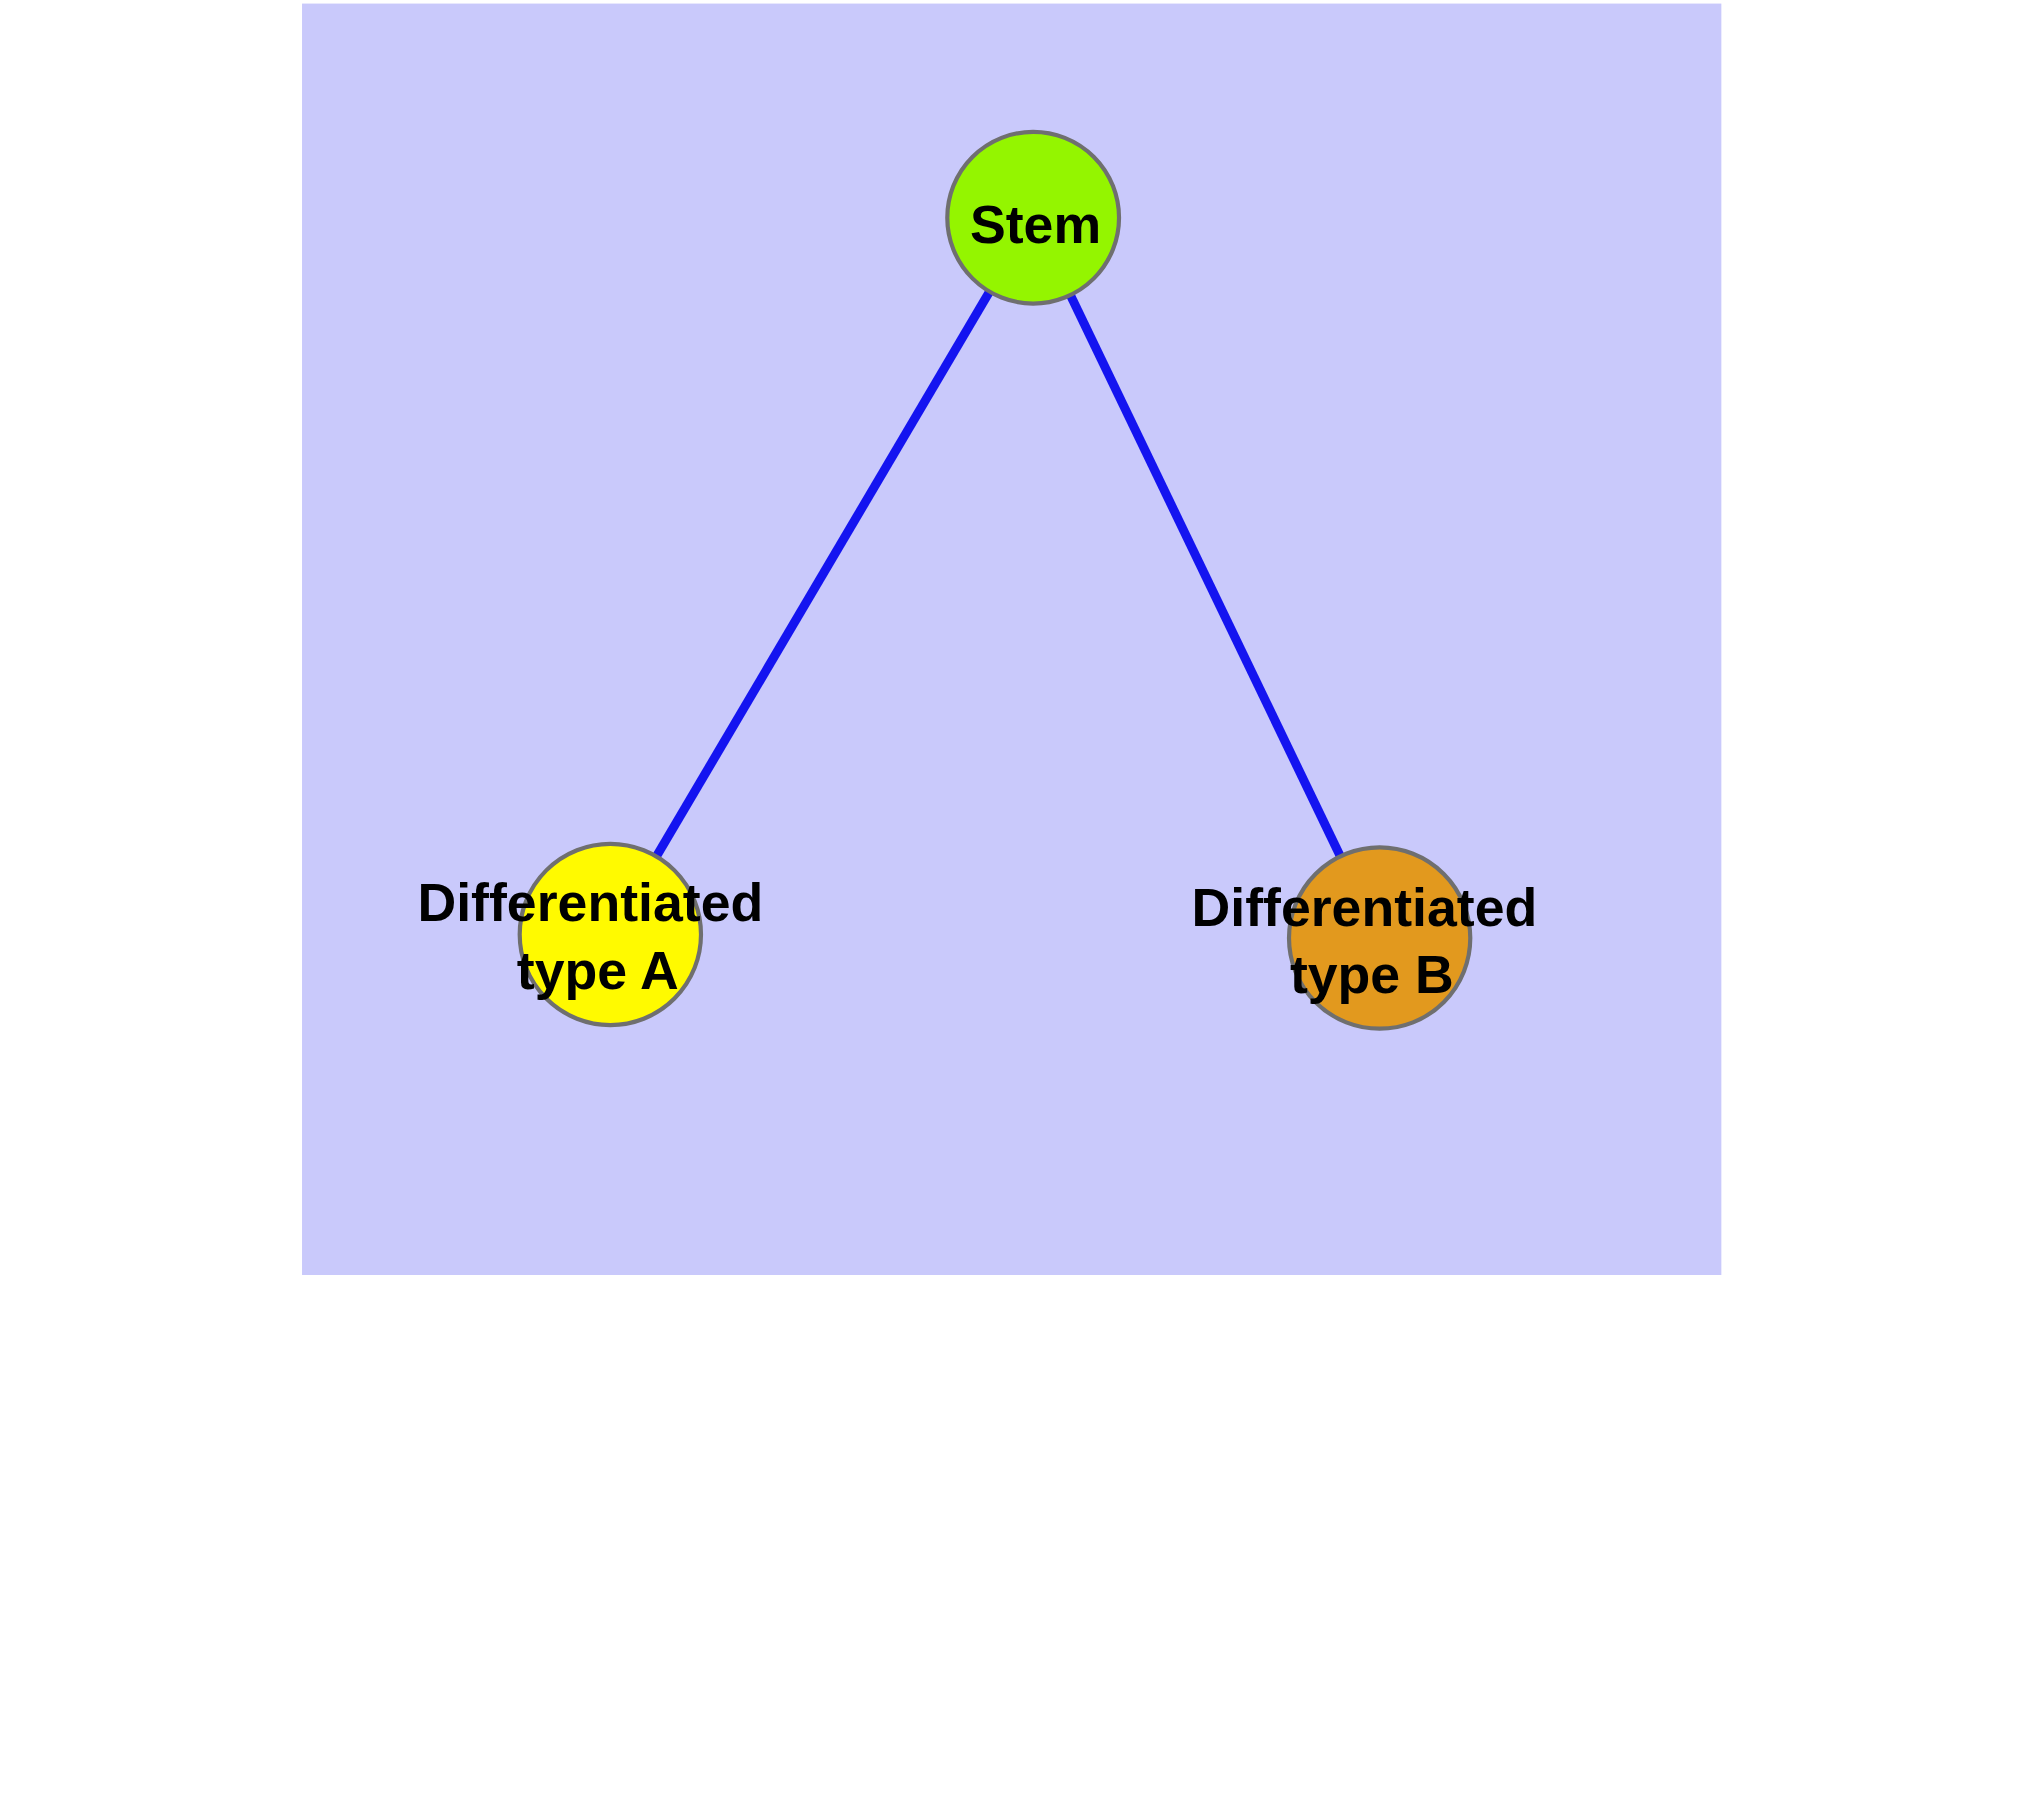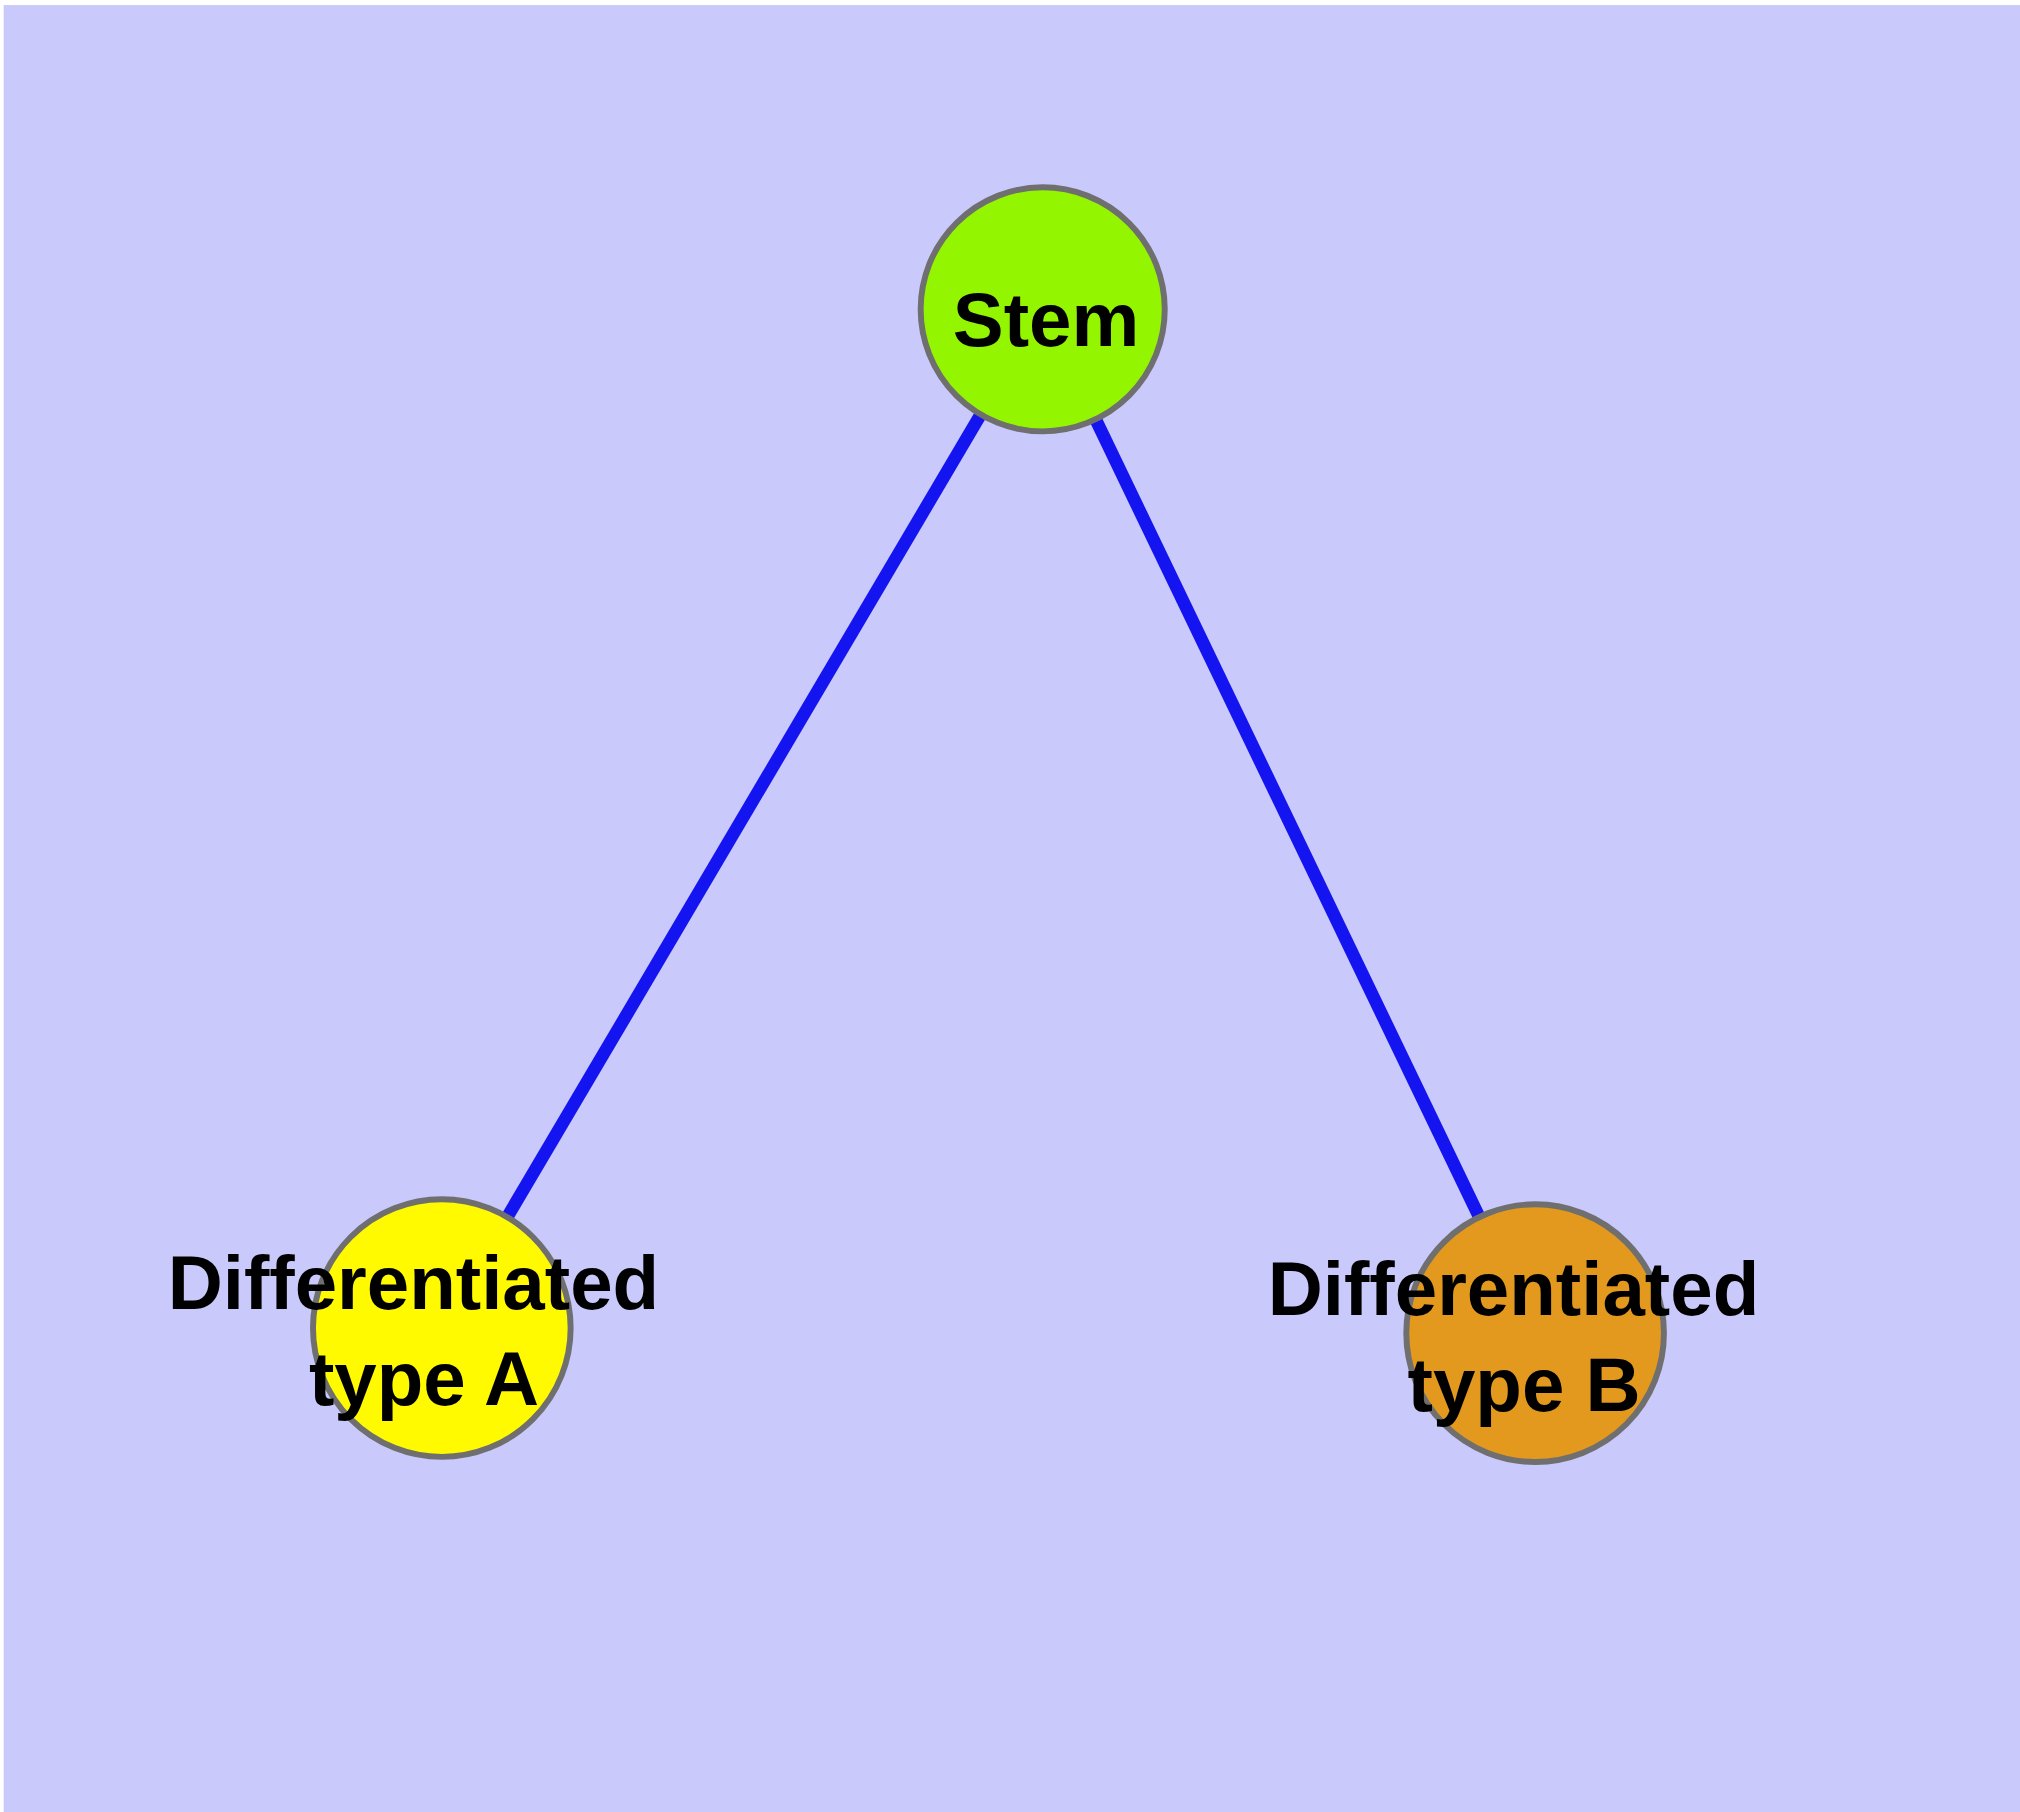--- a/index.html
+++ b/index.html
@@ -4,21 +4,21 @@
 <style>
   html, body {
     margin: 0;
     padding: 0;
     background: #FFFFFF;
     font-family: "Liberation Sans", sans-serif;
   }
   .canvas {
     position: relative;
     width: 2021px;
-    height: 1812px;
+    height: 1275px;
     background: #FFFFFF; 
     overflow: hidden;
   }
   .canvas svg {
     display: block;
     width: 100%;
     height: 100%;
   }
   .node-label {
     font-family: "Liberation Sans", sans-serif;

